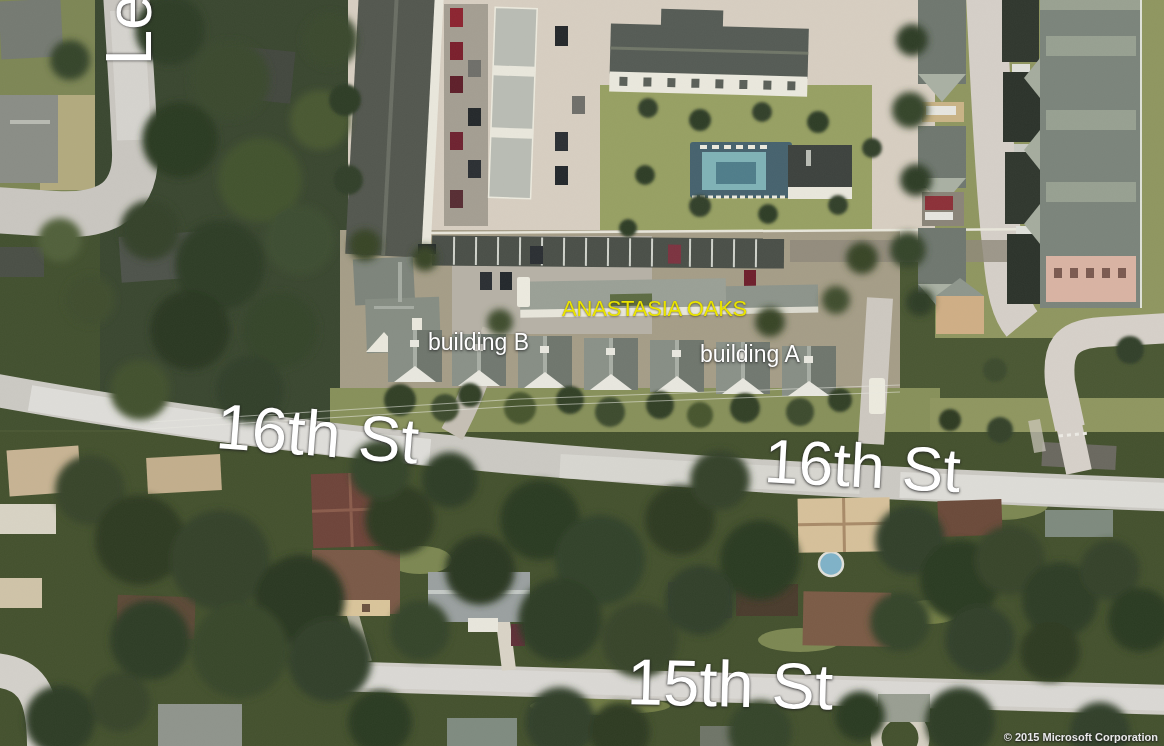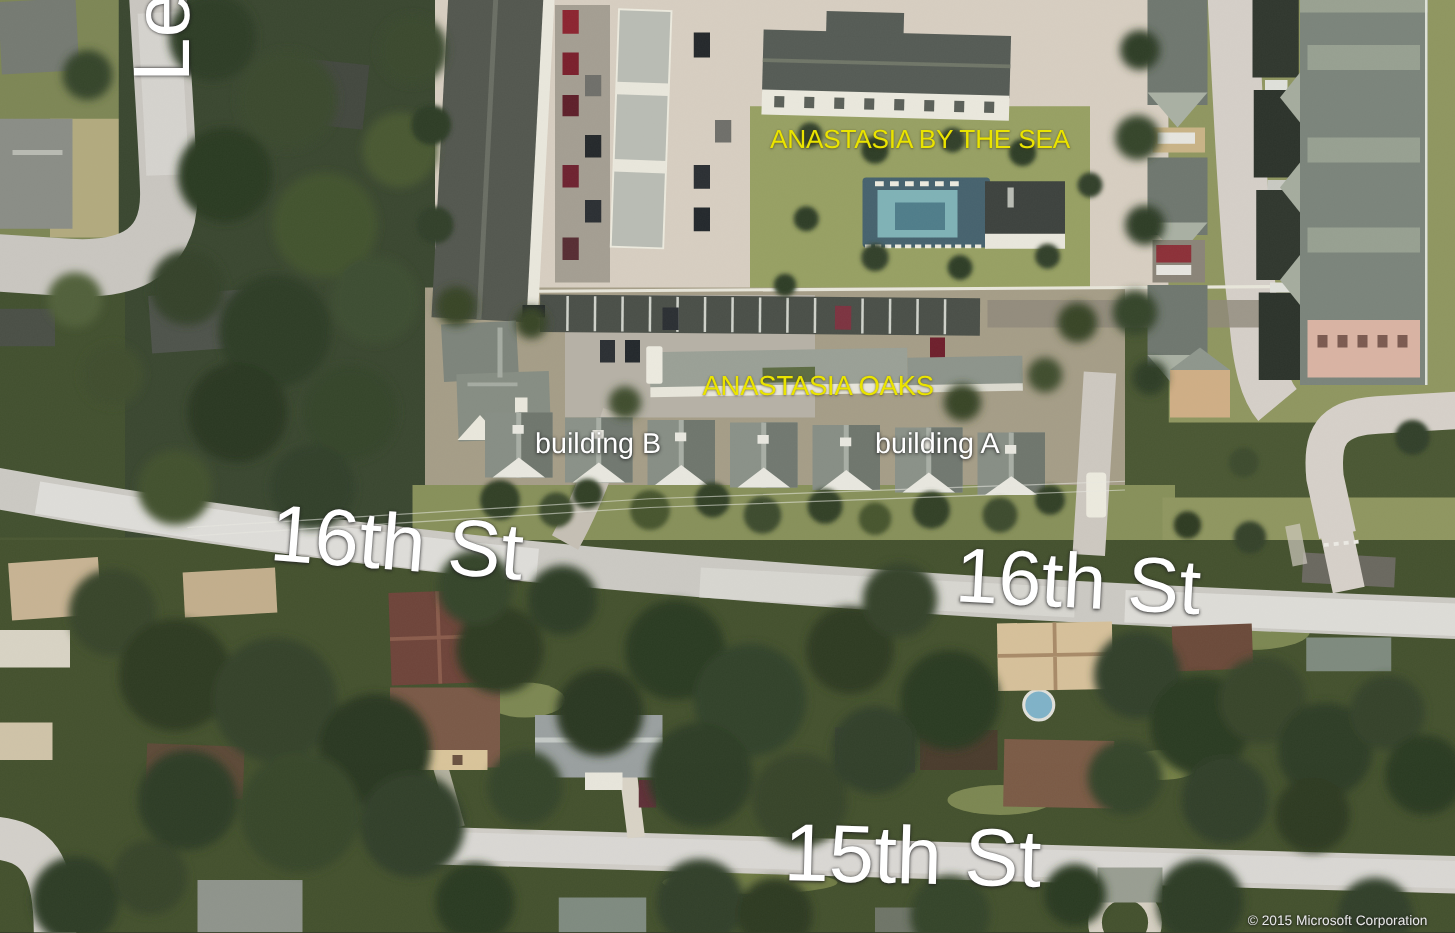--- a/index.html
+++ b/index.html
@@ -5,21 +5,21 @@
   html,body{margin:0;padding:0;background:#222;}
   .stage{position:relative;width:1164px;height:746px;overflow:hidden;
          background:#4e5a39;font-family:"Liberation Sans","DejaVu Sans",sans-serif;}
   .stage svg{position:absolute;inset:0;display:block;}
   .map-label{position:absolute;color:var(--label-white,#ffffff);white-space:nowrap;line-height:1;
              font-family:"Liberation Sans","DejaVu Sans",sans-serif;font-weight:400;
              text-shadow:0 1px 3px rgba(35,35,35,.8),0 0 2px rgba(35,35,35,.55);}
   .yellow{color:var(--label-yellow,#eae400);
           text-shadow:0 1px 2px rgba(70,60,15,.55),0 0 1px rgba(70,60,15,.4);}
   .street{font-size:64px;}
-  .attribution{position:absolute;right:22px;bottom:3px;font-size:11px;font-weight:400;
+  .attribution{position:absolute;right:6px;bottom:3px;font-size:11px;font-weight:700;
                color:#e9e9e9;text-shadow:0 1px 2px rgba(30,30,30,.9),0 0 2px rgba(30,30,30,.7);}
 </style>
 </head>
 <body>
 
 <div class="stage">
 
 <svg viewBox="0 0 1164 746" width="1164" height="746">
   <defs>
     <filter id="soft" x="-30%" y="-30%" width="160%" height="160%">
@@ -453,25 +453,24 @@
   <g stroke="#e9e9e2" stroke-width="1" opacity=".55" fill="none">
     <path d="M 150 422 L 520 399 L 900 385"></path>
     <path d="M 150 429 L 520 406 L 900 392"></path>
   </g>
 
   <rect x="0" y="0" width="1164" height="746" filter="url(#grain)" opacity=".07"></rect>
 </svg>
 
 <div class="map-label" style="left:129px;top:30px;transform:translate(-50%,-50%) rotate(-90deg);font-size:64px;">Le</div>
 
-<div class="map-label yellow" style="left:616px;top:101px;font-size:21px;letter-spacing:-0.2px;">ANASTASIA BY THE SEA</div>
 
 <div class="map-label yellow" style="left:562px;top:298px;font-size:22px;letter-spacing:-0.2px;">ANASTASIA OAKS</div>
 
-<div class="map-label" style="left:428px;top:331px;font-size:23px;margin-top:12px;">building B</div>
+<div class="map-label" style="left:428px;top:331px;font-size:23px;">building B</div>
 
 <div class="map-label" style="left:700px;top:343px;font-size:23px;text-align:center;">building A</div>
 
 <div class="map-label street" style="left:219px;top:394px;transform:rotate(4.5deg);transform-origin:left top;">16th St</div>
 
 <div class="map-label street" style="left:766px;top:430px;transform:rotate(3deg);transform-origin:left top;font-size:62px;">16th St</div>
 
 <div class="map-label street" style="left:628px;top:649px;transform:rotate(1.5deg);transform-origin:left top;font-size:65px;">15th St</div>
 
 <div class="attribution">© 2015 Microsoft Corporation</div>

